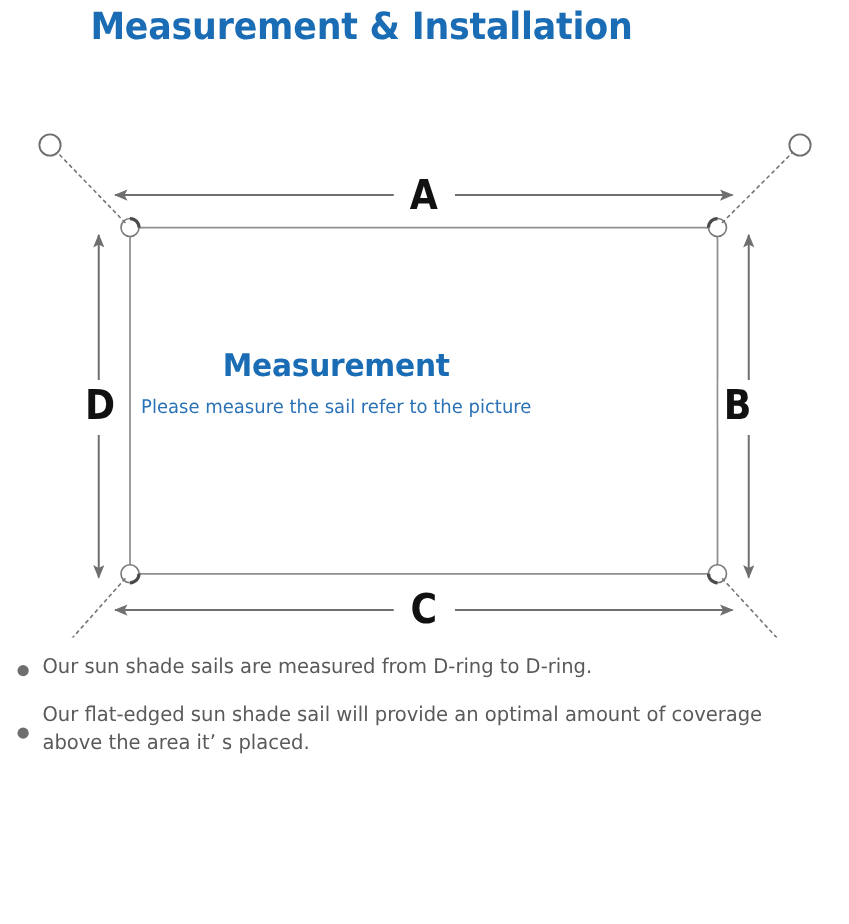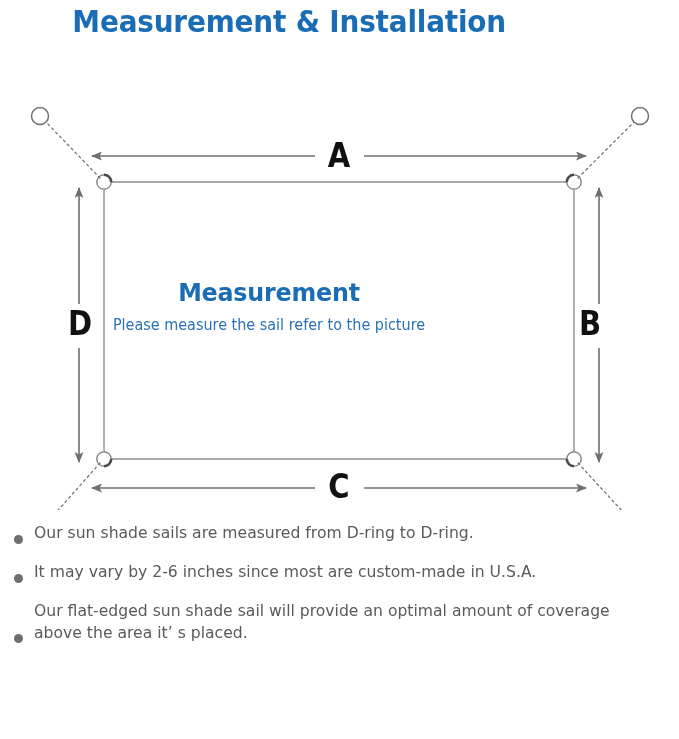--- a/index.html
+++ b/index.html
@@ -90,21 +90,21 @@
   .notes {
     position: absolute;
     left: 0;
     top: 522px;
     width: 679px;
     padding: 0 14px 0 14px;
     box-sizing: border-box;
   }
   .note {
     display: flex;
-    align-items: flex-end;
+    align-items: center;
     margin-bottom: 17px;
   }
   .note:last-child { margin-bottom: 0; }
   .note-bullet {
     width: 9px;
     height: 9px;
     border-radius: 50%;
     background: #6e6e6e;
     flex: 0 0 auto;
     margin-top: 7px;
@@ -195,19 +195,15 @@
   </div>
 </div>
 
 <div class="notes">
   <div class="note">
     <span class="note-bullet"></span>
     <span class="note-text">Our sun shade sails are measured from D-ring to D-ring.</span>
   </div>
   <div class="note">
     <span class="note-bullet"></span>
-    <span class="note-text">It may vary by 2-6 inches since most are custom-made in U.S.A.</span>
-  </div>
-  <div class="note">
-    <span class="note-bullet"></span>
     <span class="note-text">Our flat-edged sun shade sail will provide an optimal amount of coverage above the area it’ s placed.</span>
   </div>
 </div>
 
 </body></html>

